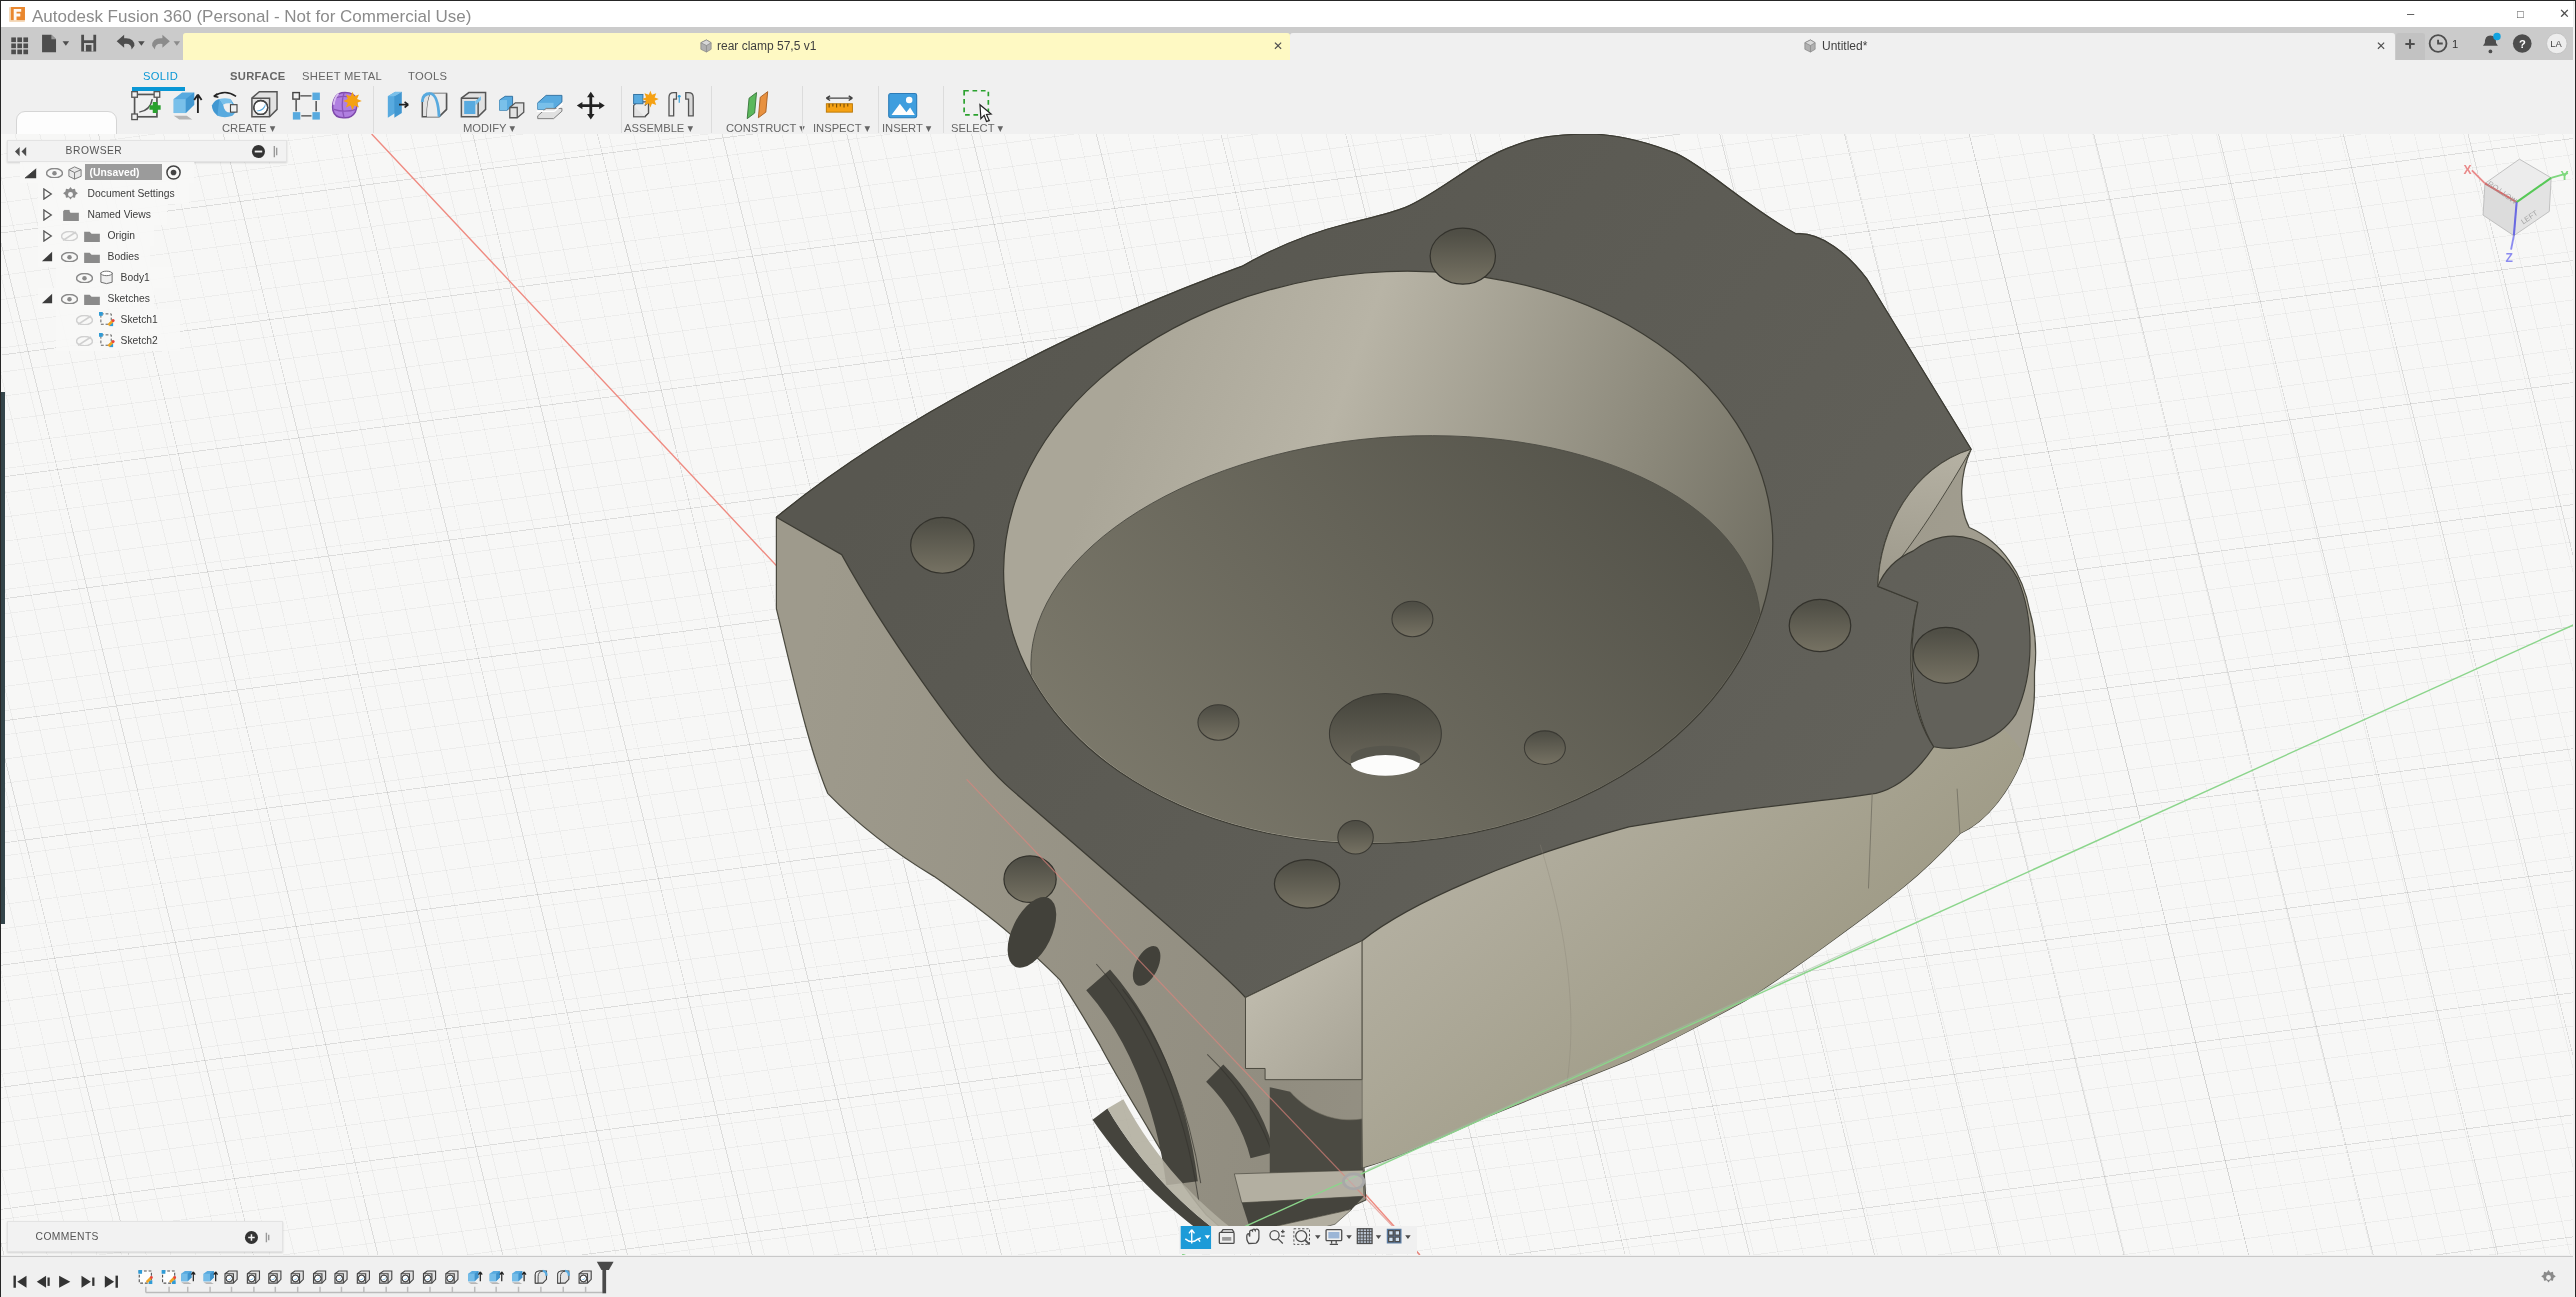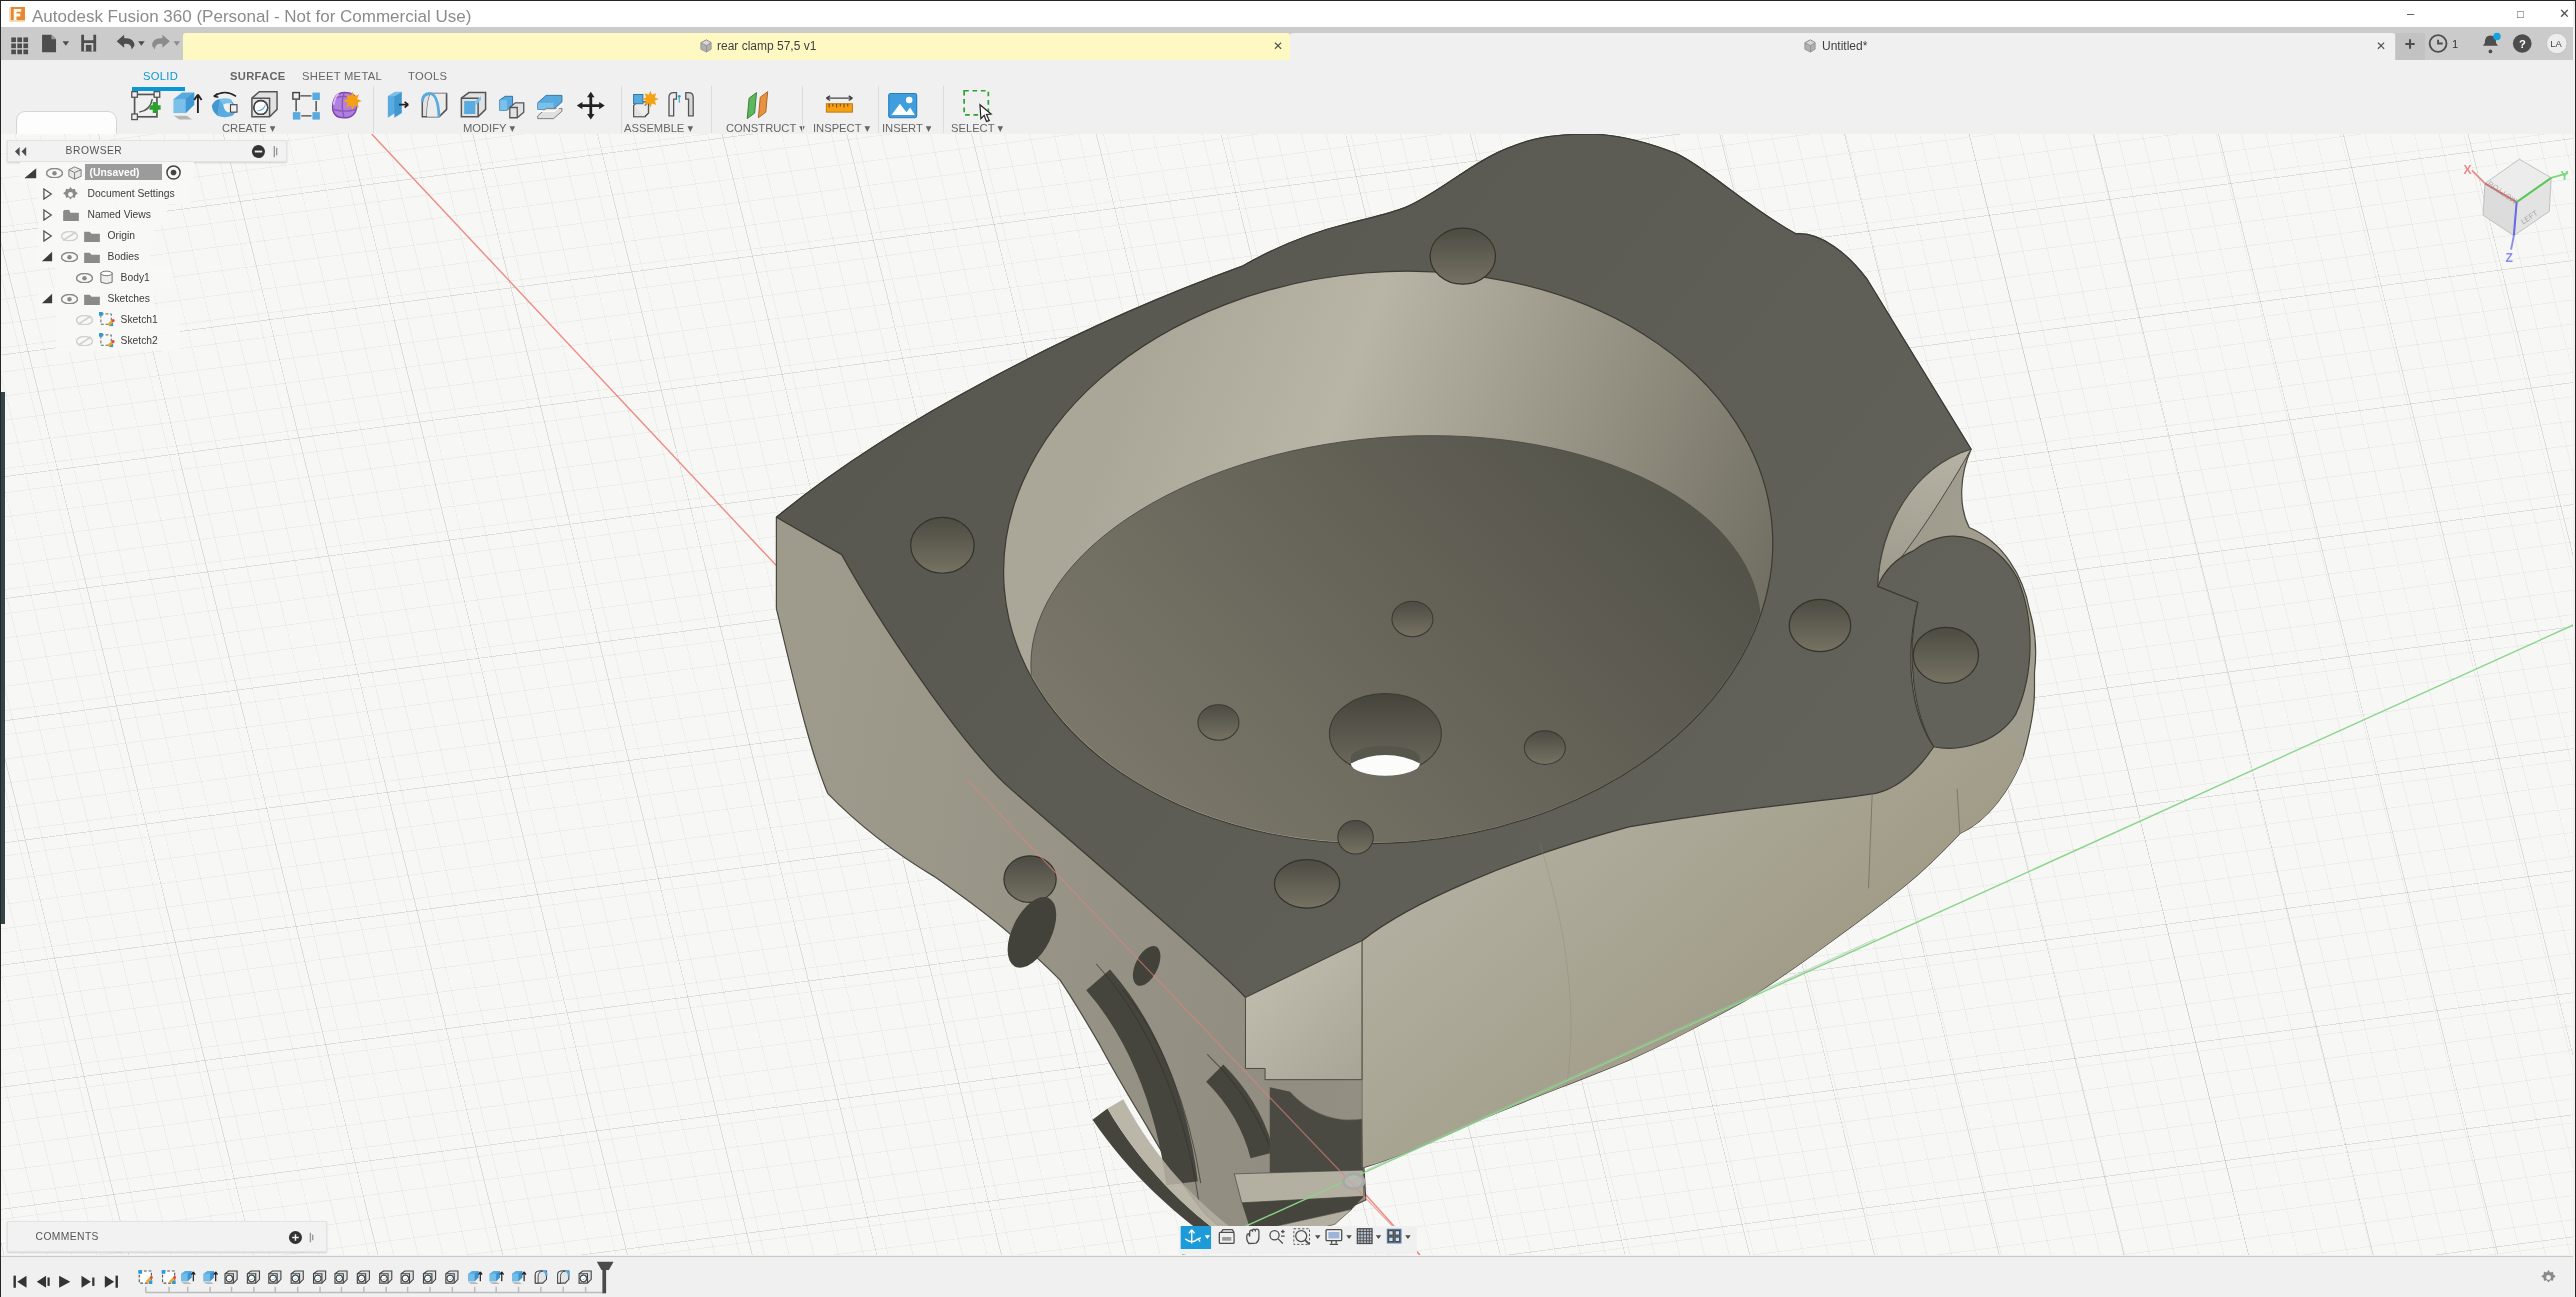--- a/index.html
+++ b/index.html
@@ -35,21 +35,21 @@
       repeating-linear-gradient(172.5deg, rgba(60,60,60,.055) 0 0.9px, transparent 0.9px 24px);
   }
   #scene { position:absolute; left:0; top:0; }
   
   #browser { position:absolute; left:5.6px; top:5.6px; width:280px; }
   #bheader { width:280px; height:22.4px; background:#f2f2f2; border:0.9px solid #e3e3e3; box-shadow:0 0.9px 1.9px rgba(0,0,0,.15); position:relative;}
   #bheader span { position:absolute; left:24px; top:4.7px; font-size:10.3px; color:#555; letter-spacing:0.5px;padding-left:34px;}
   .brow { position:relative; height:21px; font-size:10.3px; color:#3c3c3c; }
   .bfill { position:absolute; left:0; top:0; height:21px; background:rgba(247,247,246,.93); }
   .blabel { position:absolute; top:4.7px; }
-  #comments { position:absolute; left:5.6px; bottom:2.8px; width:320px; height:31px; background:#f2f2f2; border:0.9px solid #e3e3e3; box-shadow:0 0.9px 1.9px rgba(0,0,0,.15);margin-top:16px;}
+  #comments { position:absolute; left:5.6px; bottom:2.8px; width:276px; height:31px; background:#f2f2f2; border:0.9px solid #e3e3e3; box-shadow:0 0.9px 1.9px rgba(0,0,0,.15);margin-top:16px;}
   #comments span { position:absolute; left:28px; top:8.4px; font-size:10.3px; color:#555; letter-spacing:0.4px;}
   
   #navbar { position:absolute; left:1178px; top:1092px; height:28px; background:#f0f0f0; }
   
   #timeline { position:absolute; left:0; top:1255px; width:2572px; height:41px; background:#f0f0f0; border-top:0.9px solid #c9c9c9; }
 </style>
 </head>
 <body>
 <div id="win">
   <div id="titlebar">

